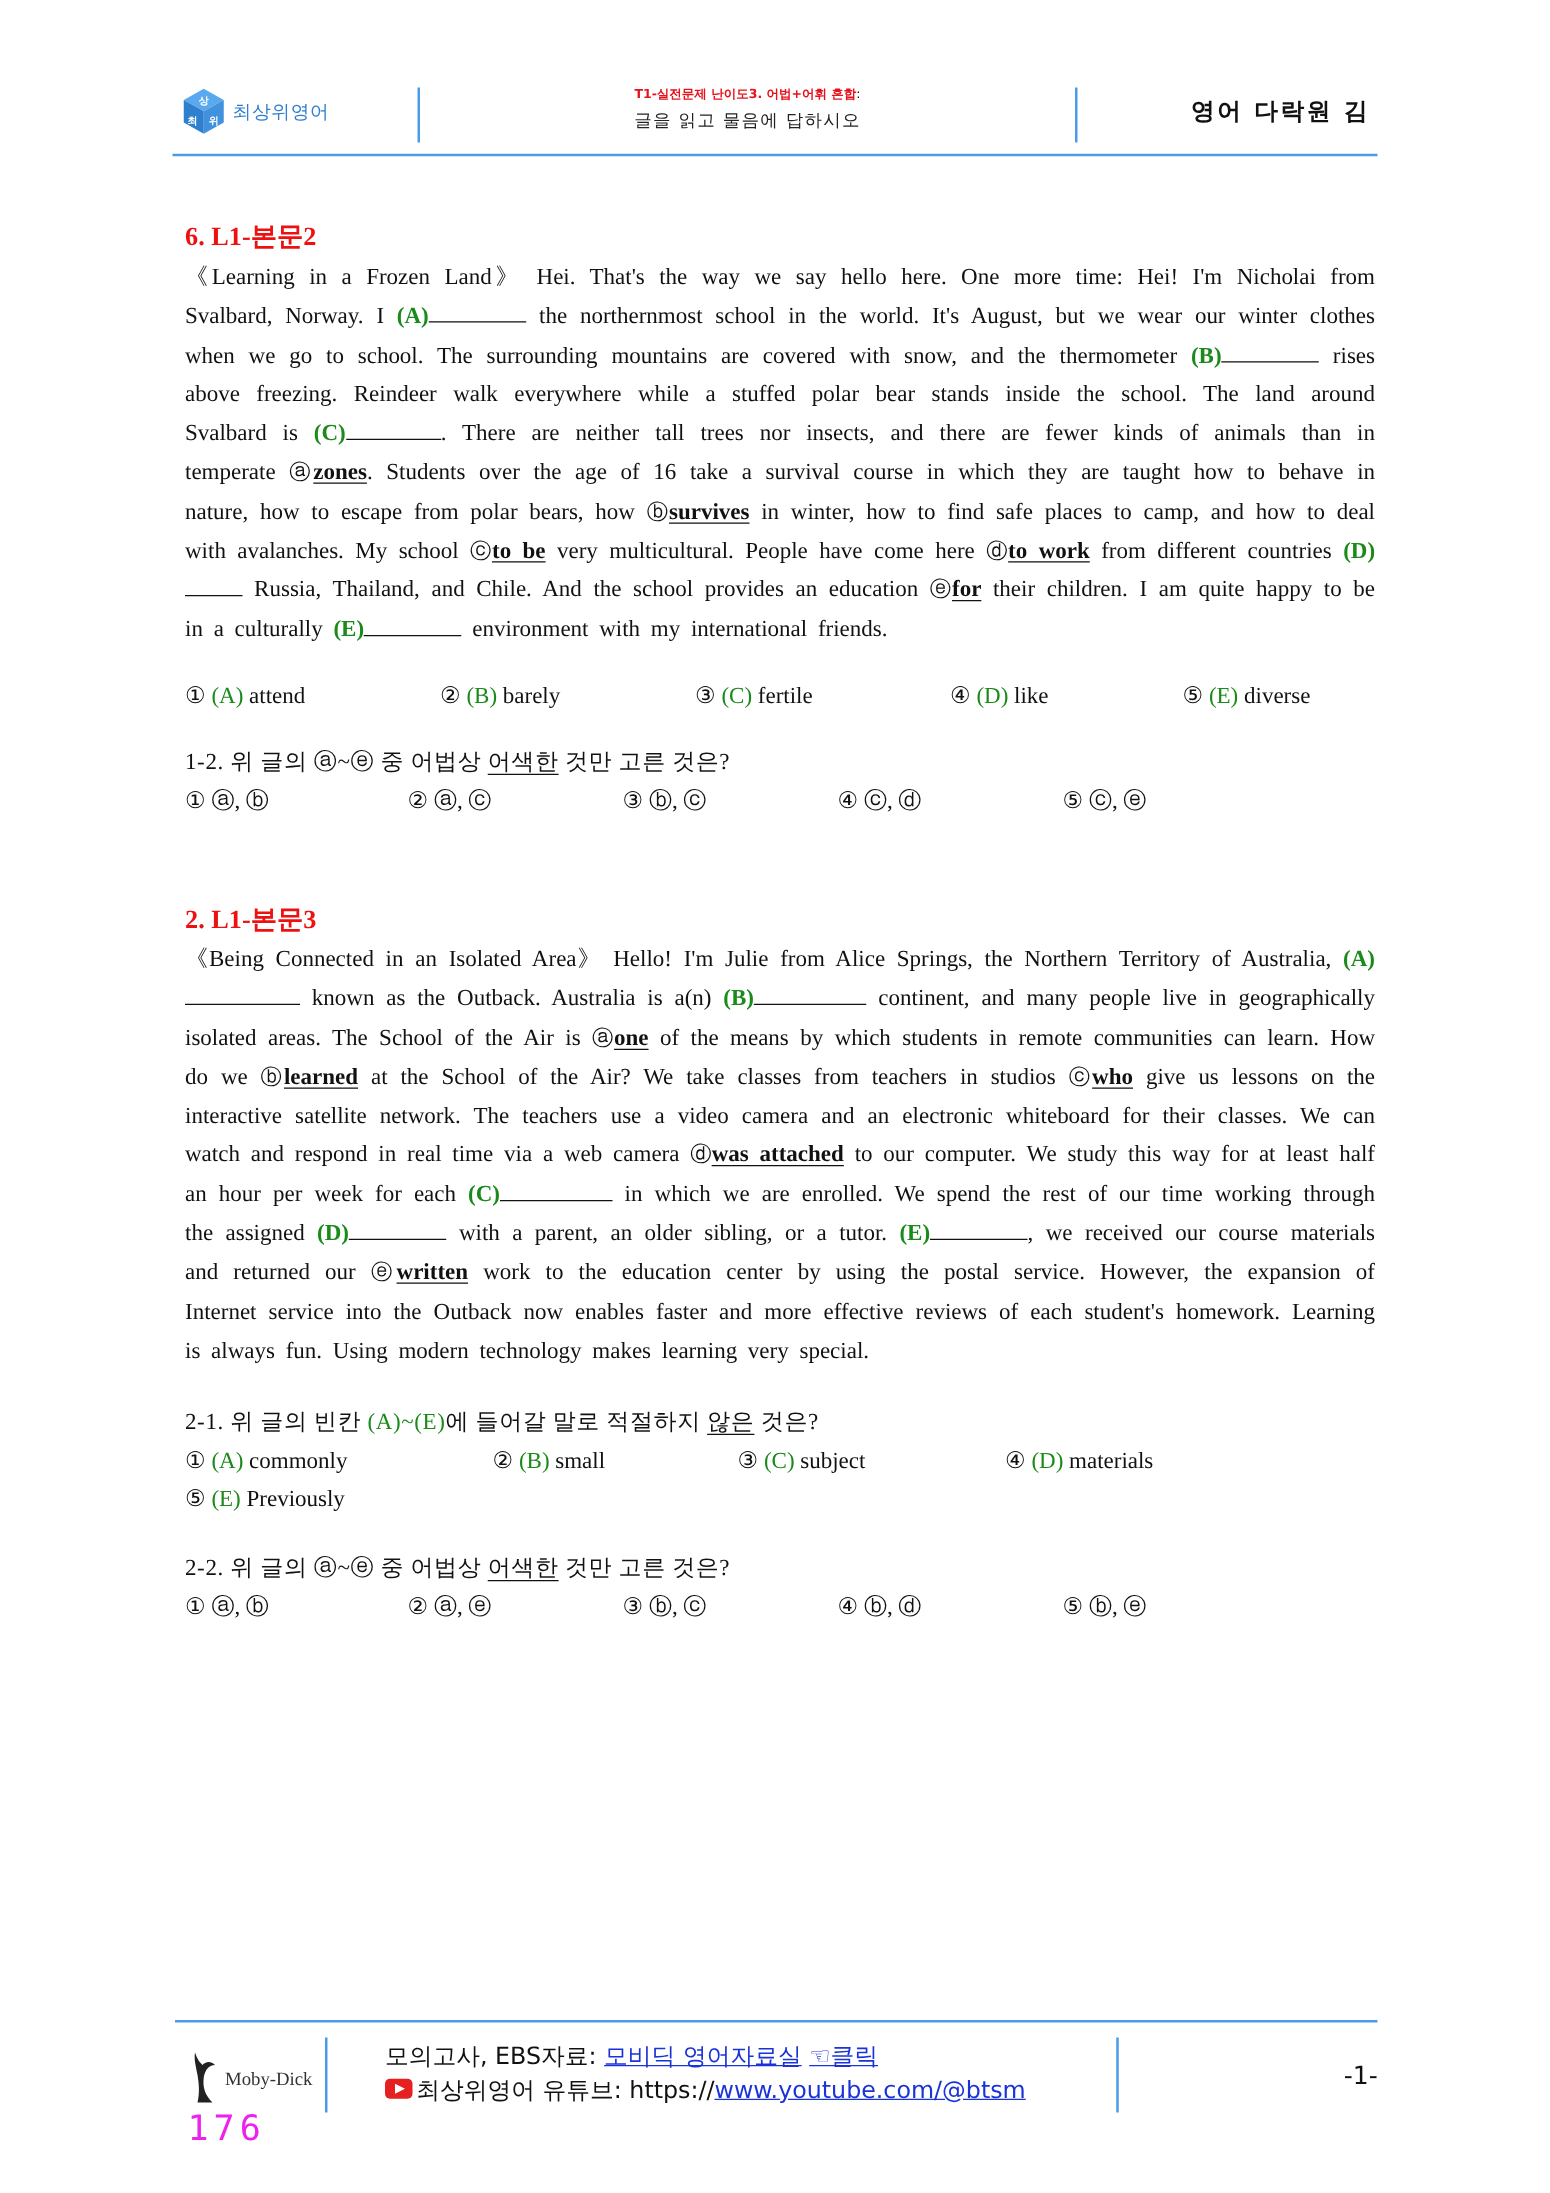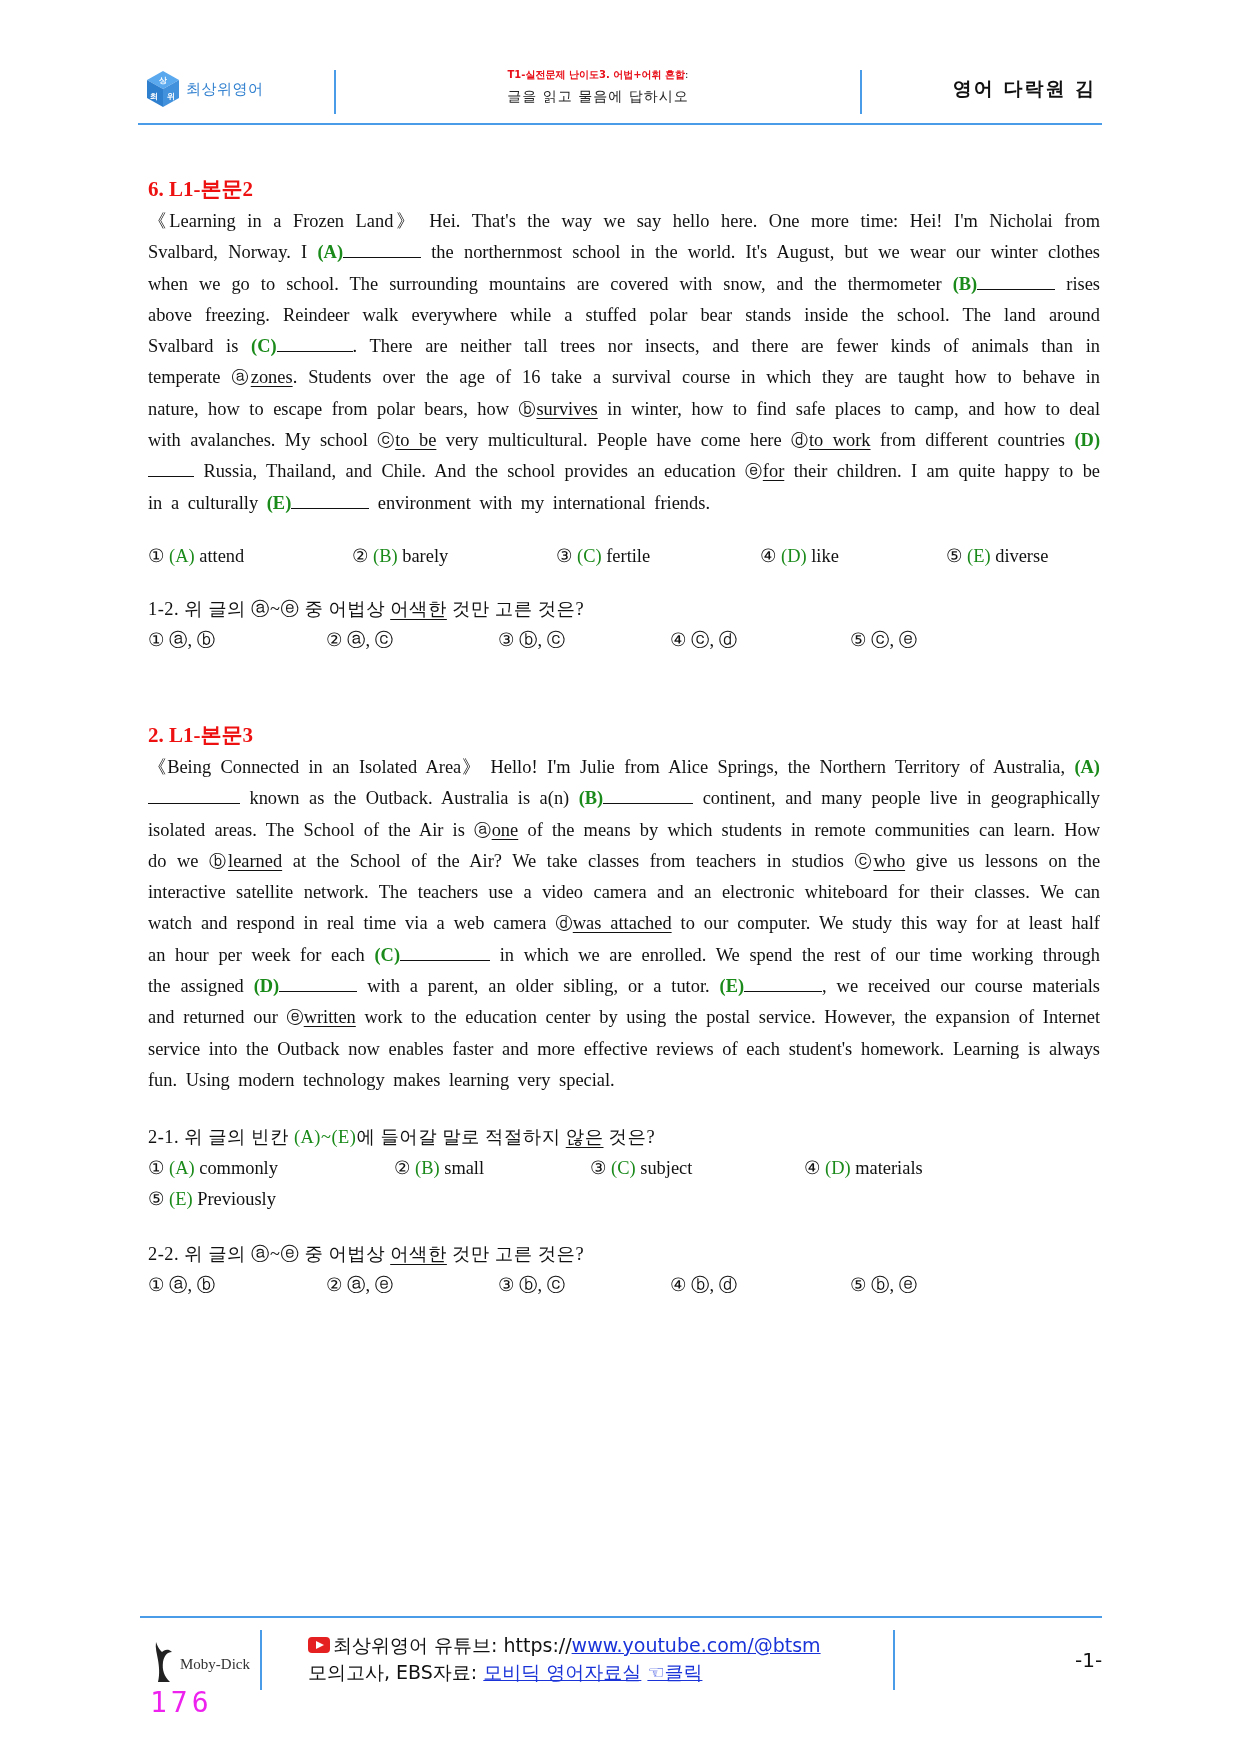--- a/index.html
+++ b/index.html
@@ -21,21 +21,21 @@
   .header-sub { font-size: 14px; color: #222; margin-top: 6px; letter-spacing: 1px; }
   .header-right { position: absolute; right: 6px; top: 14px; font-family: "DejaVu Sans", sans-serif; font-size: 19px; font-weight: bold; color: #111; letter-spacing: 2px; }
 
   
   .content { position: absolute; left: 148px; top: 172px; width: 952px; }
   .section-title { font-family: "Liberation Serif", serif; font-weight: bold; font-size: 21px; color: #ee1111; height: 34px; line-height: 34px; }
   .passage { font-size: 18.4px; line-height: 31.3px; text-align: justify; word-spacing: 4px; }
   .g { color: #1a8a1a; font-weight: bold; }
   .gn { color: #1a8a1a; }
   .blank { display: inline-block; border-bottom: 1.5px solid #111; height: 18px; vertical-align: baseline; }
-  .mk { font-weight: normal; text-decoration: underline; text-underline-offset: 3px; }
+  .mk { font-weight: bold; text-decoration: underline; text-underline-offset: 3px; }
   .circ { font-size: 17px; }
 
   .question { font-size: 18.4px; line-height: 31px; margin-top: 18px; font-family: "Liberation Serif", serif; }
   .question .qtext { letter-spacing: 0.5px; }
   .ul { text-decoration: underline; text-underline-offset: 4px; }
   .opts { font-size: 18.4px; line-height: 31px; display: flex; flex-wrap: wrap; }
   .opt { display: inline-block; }
 
   
   .footer-rule { position: absolute; left: 140px; top: 1616px; width: 962px; height: 2px; background: #4a9be8; }
@@ -134,18 +134,18 @@
 <div class="footer-logo">
   <span>
     <svg width="24" height="44" viewBox="0 0 24 44">
       <path d="M4,2 C6,8 8,10 10,12 C12,10 16,8 20,12 C15,12 12,16 11,22 C10,30 12,36 18,42 L6,42 C8,34 7,26 6,20 C5,14 3,8 4,2 Z" fill="#222"></path>
     </svg>
   </span>
   <span class="footer-logo-text">Moby-Dick</span>
 </div>
 <div class="fvline f1"></div>
 <div class="footer-center">
+  <div><span>모의고사, EBS자료: </span><a>모비딕 영어자료실</a> <a>☜클릭</a></div>
   <div><span class="yt-icon"></span><span>최상위영어 유튜브: https://</span><a>www.youtube.com/@btsm</a></div>
-  <div><span>모의고사, EBS자료: </span><a>모비딕 영어자료실</a> <a>☜클릭</a></div>
 </div>
 <div class="fvline f2"></div>
 <div class="page-num">-1-</div>
 <div class="side-num">176</div>
 
 </body></html>

